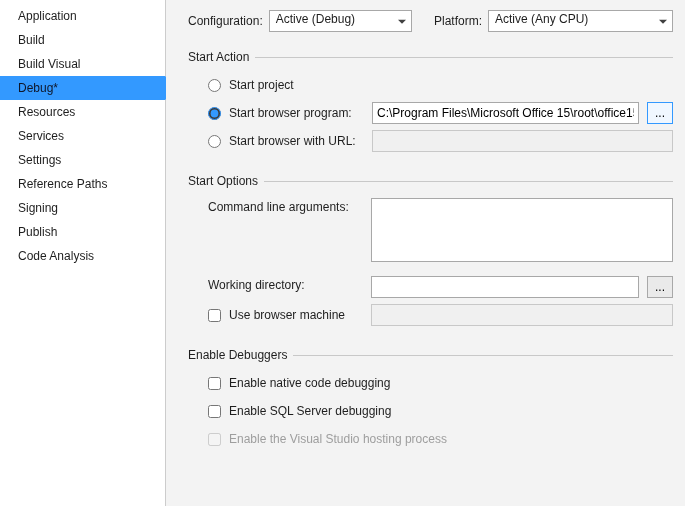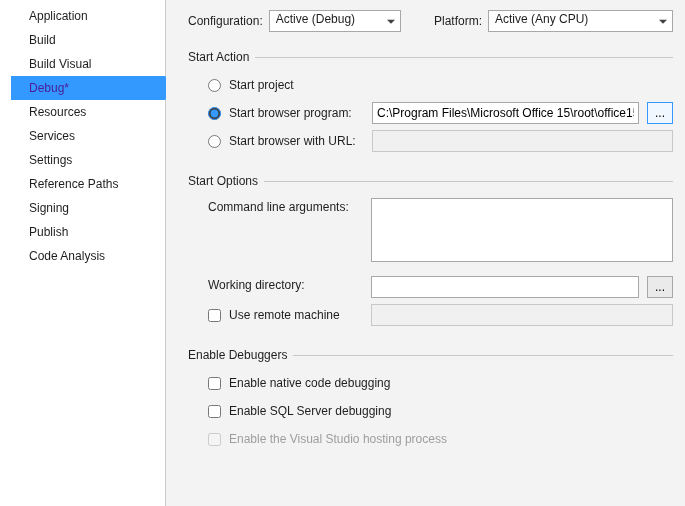--- a/index.html
+++ b/index.html
@@ -12,32 +12,31 @@
     height: 506px;
     overflow: hidden;
     display: flex;
   }
   .sidebar {
     width: 166px;
     height: 100%;
     border-right: 1px solid #ccc;
     padding-top: 4px;
     background: #fff;
-    padding-left: 11px;
   }
   .sidebar-item {
     position: relative;
     padding: 4px 8px 4px 18px;
     cursor: pointer;
     color: #1e1e1e;
     line-height: 16px;
   }
   .sidebar-item.active {
     background: #3399ff;
-    color: #4c1d95;
+    color: #0f172a;
   }
   .sidebar-item.active::after {
     content: "";
     position: absolute;
     right: -12px;
     top: 50%;
     transform: translateY(-50%);
     border-top: 12px solid transparent;
     border-bottom: 12px solid transparent;
     border-left: 12px solid #3399ff;
@@ -68,21 +67,21 @@
   .select-wrap { position: relative; display: inline-block; }
   .select-wrap::after {
     content: "";
     position: absolute;
     right: 6px; top: 50%; transform: translateY(-30%);
     border-left: 4px solid transparent;
     border-right: 4px solid transparent;
     border-top: 4px solid #404040;
     pointer-events: none;
   }
-  .config-select { width: 132px; }
+  .config-select { width: 143px; }
   .platform-select { width: 185px; }
   fieldset {
     border: none;
     margin-bottom: 16px;
     position: relative;
   }
   .legend {
     display: flex;
     align-items: center;
     margin-bottom: 10px;
@@ -214,21 +213,21 @@
       <span class="field-label-cmdline">Command line arguments:</span>
       <textarea class="textarea" style=""></textarea>
     </div>
     <div class="field-row workdir-row" style="margin-left:20px; margin-top:14px">
       <span class="field-label-cmdline">Working directory:</span>
       <input type="text" class="text-input" value="" style="">
       <button class="browse-btn">...</button>
     </div>
     <div class="field-row remote-row" style="margin-left:20px">
       <input type="checkbox" class="checkbox" style="">
-      <span style="width:134px">Use remote machine</span>
+      <span style="width:134px">Use browser machine</span>
       <input type="text" class="text-input" disabled="" style="">
     </div>
   </fieldset>
 
   <fieldset>
     <div class="legend">
       <span class="legend-text">Enable Debuggers</span>
       <span class="legend-line"></span>
     </div>
     <div class="field-row">

